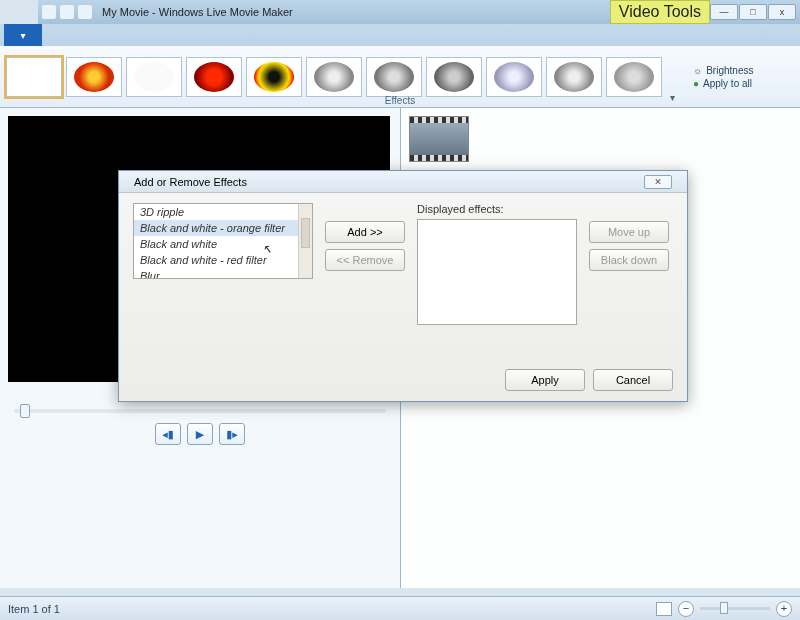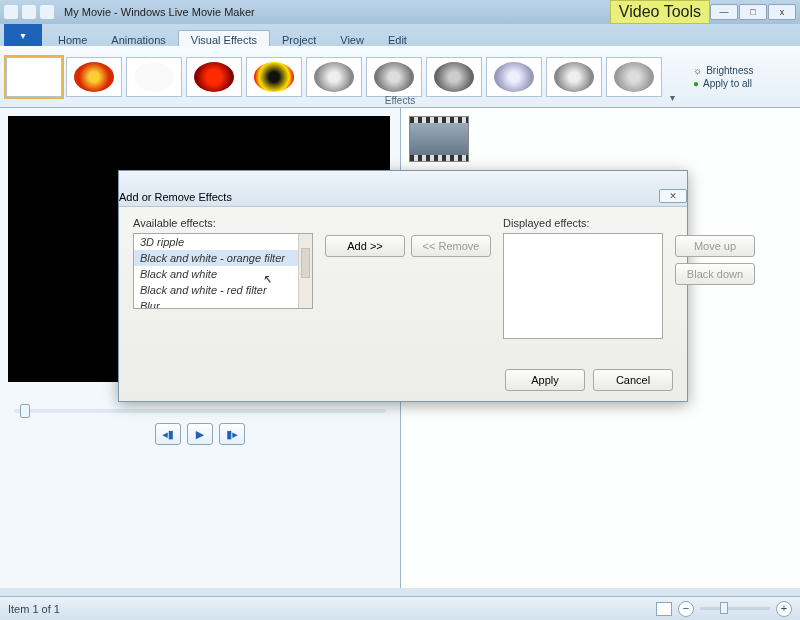--- a/index.html
+++ b/index.html
@@ -1,19 +1,19 @@
 <!DOCTYPE html>
 <html><head>
 <meta charset="utf-8">
 <style>
 * { box-sizing: border-box; margin: 0; padding: 0; font-family: "Segoe UI", Tahoma, sans-serif; }
 body { width: 800px; height: 620px; background: #d9e5ef; overflow: hidden; position: relative; }
 
 
-.titlebar { height: 24px; background: linear-gradient(#bcd4e8,#a5c2db); display: flex; align-items: center; font-size: 11px; color: #222; padding: 0 4px; }
+.titlebar { height: 24px; background: linear-gradient(#bcd4e8,#a5c2db); display: flex; align-items: center; font-size: 11px; color: #222; padding: 0 4px; margin-left: 38px; }
 .titlebar .qat { display: flex; gap: 4px; align-items: center; }
 .titlebar .qat span { width: 14px; height: 14px; background: #eaf3fb; border-radius: 2px; display:inline-block; }
 .titlebar .titletext { margin-left: 10px; flex: 1; }
 .titlebar .context-tab { background: #e8f07a; padding: 2px 8px; font-size: 16px; border: 1px solid #b9c24f; }
 .winbtns { display: flex; gap: 1px; margin-left: auto; }
 .winbtns div { width: 28px; height: 16px; background: #eaf3fb; border: 1px solid #8aa6bd; border-radius: 2px; font-size: 9px; text-align: center; line-height: 14px; color: #333; }
 
 
 .ribbon-tabs { height: 22px; background: linear-gradient(#c4daec,#bcd4e8); display: flex; align-items: end; font-size: 11px; }
 .file-tab { width: 38px; height: 22px; background: #1e63b8; margin: 0 4px; display: flex; align-items: center; justify-content: center; color: #fff; font-size: 10px; }
@@ -47,30 +47,30 @@
 
 
 .statusbar { position:absolute; bottom:0; left:0; right:0; height:24px; background: linear-gradient(#eaf1f8,#d3e1ee); border-top:1px solid #9cb7cc; display:flex; align-items:center; font-size:11px; color:#2a4662; padding:0 8px; }
 .statusbar .r { margin-left:auto; display:flex; align-items:center; gap:6px; }
 .zbtn { width:16px; height:16px; border:1px solid #8aa6bd; border-radius:8px; text-align:center; line-height:13px; font-size:11px; background:#fff; }
 .ztrack { width:70px; height:3px; background:#c7d5e2; position:relative; }
 .zthumb { width:8px; height:12px; background:#eef5fb; border:1px solid #8aa6bd; position:absolute; top:-5px; left:20px; }
 
 
 .dialog { position:absolute; left:118px; top:170px; width:570px; height:232px; background: linear-gradient(#f6f6f4,#ecece9); border:1px solid #7c97af; box-shadow: 0 3px 14px rgba(0,0,0,.35); }
-.dlg-title { height:36px; background: linear-gradient(#eef4fa,#d9e5ef); border-bottom:1px solid #b8c6d2; font-size:11px; padding:3px 0; display:flex; align-items:flex-end; }
+.dlg-title { height:22px; background: linear-gradient(#eef4fa,#d9e5ef); border-bottom:1px solid #b8c6d2; font-size:11px; padding:3px 15px; display:flex; align-items:center; }
 .dlg-close { margin-left:auto; width:28px; height:14px; border:1px solid #8aa6bd; border-radius:2px; background:#f4f8fc; text-align:center; font-size:9px; line-height:12px; color:#555; }
 .dlg-body { padding:10px 14px; display:flex; gap:12px; font-size:11px; color:#333; }
 .col-label { font-size:11px; margin-bottom:4px; }
 .listbox { width:180px; height:76px; background:#fff; border:1px solid #a8a8a5; overflow:hidden; position:relative;font-style:italic; }
 .listbox .item { padding:2px 6px; font-size:11px; white-space:nowrap; }
 .listbox .item.sel { background:#d6e5f5; }
 .listbox .sb { position:absolute; right:0; top:0; bottom:0; width:14px; background:#eceae3; border-left:1px solid #cfcdc5; }
 .listbox .sb .th { height:30px; background:#d8d6cd; margin:14px 2px; border:1px solid #c2c0b7; }
-.midbtns { display:flex; flex-direction:row; gap:6px; margin-top:18px; }
+.midbtns { display:flex; flex-direction:column; gap:6px; margin-top:18px; }
 .dlg-btn { width:80px; height:22px; border:1px solid #a8a8a5; background:linear-gradient(#fdfdfc,#e9e9e5); font-size:11px; border-radius:3px; }
 .dlg-btn:disabled { color:#9a9a94; }
 .displayed { width:160px; height:106px; background:#fff; border:1px solid #a8a8a5; }
 .rightbtns { display:flex; flex-direction:column; gap:6px; margin-top:18px;align-items:flex-end; }
 .dlg-footer { position:absolute; right:14px; bottom:10px; display:flex; gap:8px; }
 .cursor-arrow { position:absolute; font-size:12px; pointer-events:none; }
 </style>
 </head>
 <body>
 
@@ -84,21 +84,20 @@
   <div class="context-tab">Video Tools</div>
   <div class="winbtns">
     <div>—</div>
     <div>□</div>
     <div>x</div>
   </div>
 </div>
 
 <div class="ribbon-tabs">
   <div class="file-tab">▾</div>
-  <div id="tabs-host"><span class="tab">Home</span><span class="tab">Animations</span><span class="tab active">Visual Effects</span><span class="tab">Project</span><span class="tab">View</span><span class="tab">Edit</span></div>
 </div>
 
 <div class="ribbon">
   <div id="thumbs-host" style="display:flex; gap:4px;">
       <div class="thumb sel">
         <div class="flower" style="background: rgb(255, 255, 255);"></div>
       </div>
       <div class="thumb">
         <div class="flower" style="background: radial-gradient(circle, rgb(255, 204, 51) 20%, rgb(214, 42, 0) 60%);"></div>
       </div>
@@ -176,21 +175,20 @@
   </div>
 </div>
 
 <div class="dialog">
   <div class="dlg-title">
     <span>Add or Remove Effects</span>
     <div class="dlg-close">✕</div>
   </div>
   <div class="dlg-body">
     <div>
-      <div class="col-label">Available effects:</div>
       <div class="listbox">
         <div id="list-host">
             <div class="item">3D ripple</div>
             <div class="item sel">Black and white - orange filter</div>
             <div class="item">Black and white</div>
             <div class="item">Black and white - red filter</div>
             <div class="item">Blur</div>
           </div>
         <div class="sb">
             <div class="th"></div>

